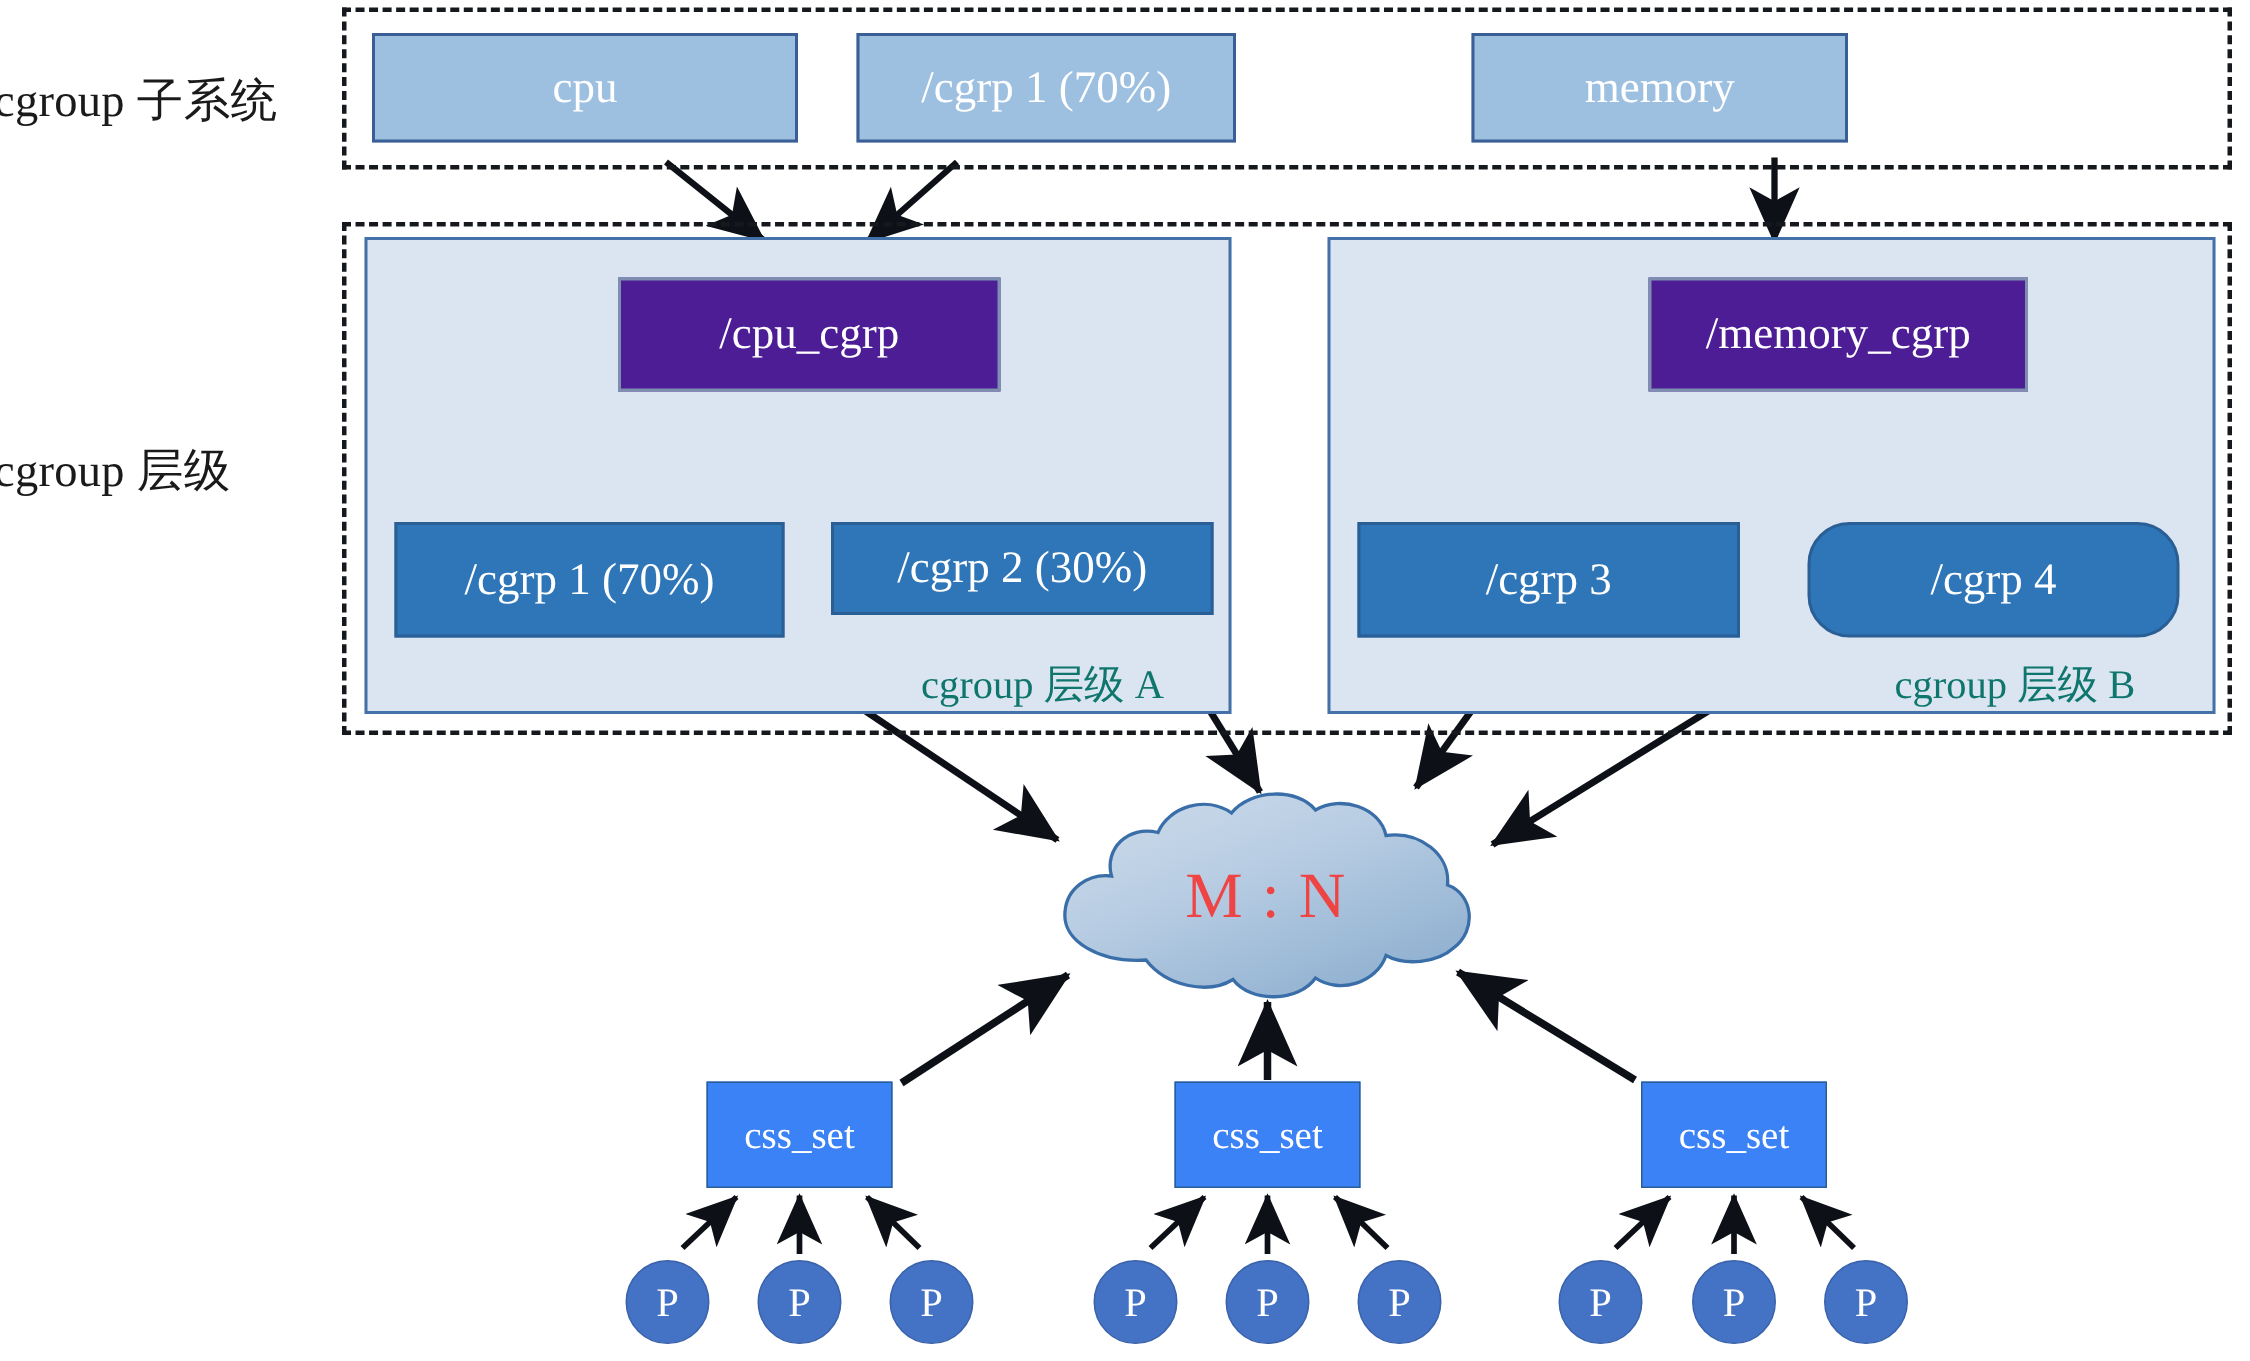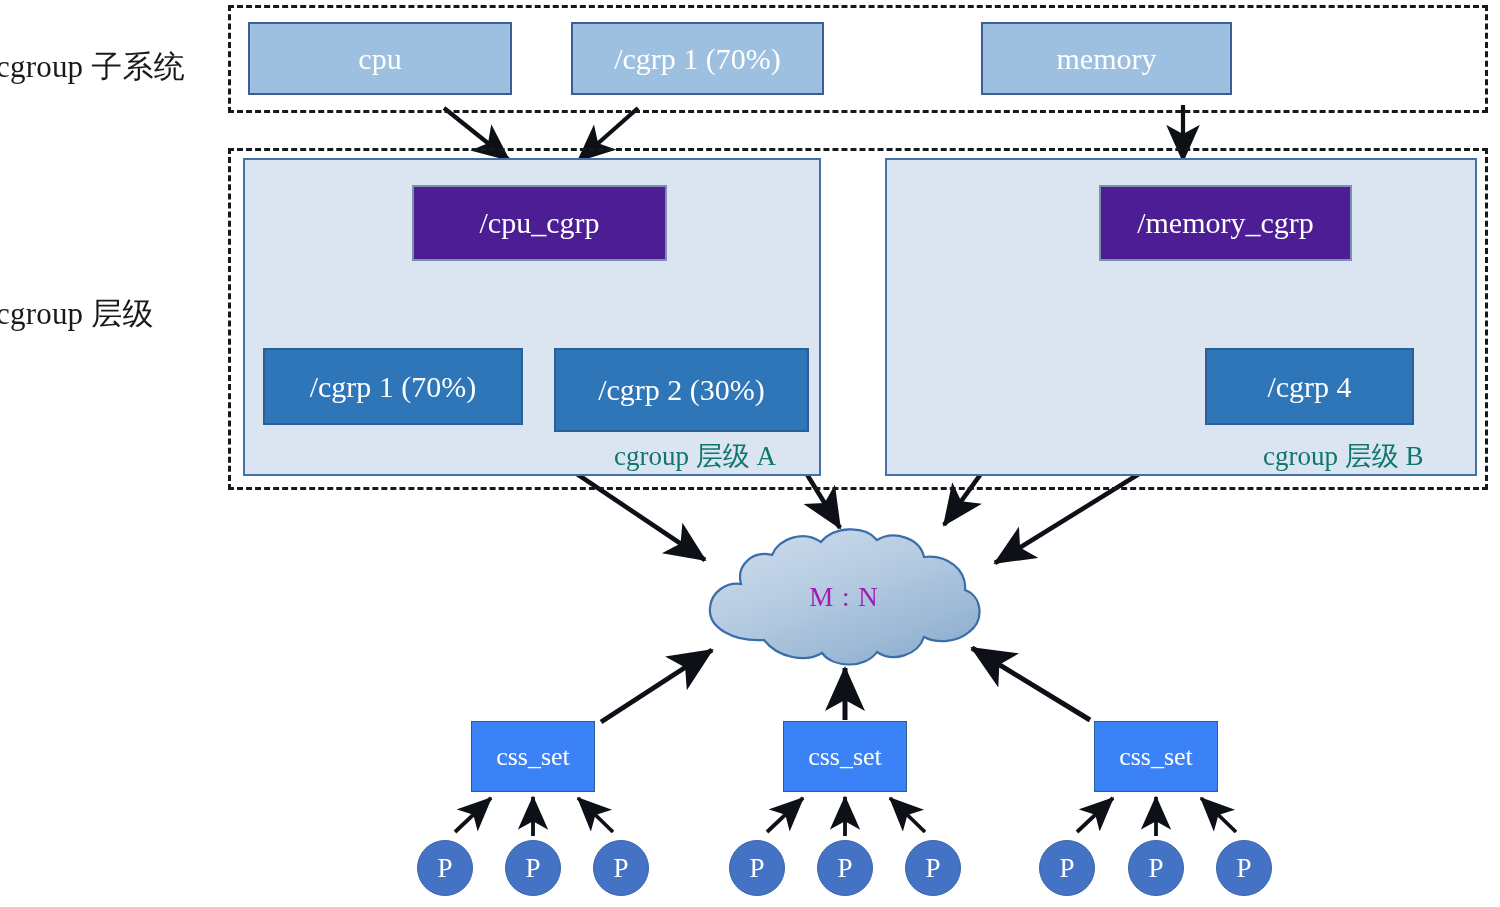--- a/index.html
+++ b/index.html
@@ -95,21 +95,21 @@
     justify-content: center;
     box-sizing: border-box;
   }
 
   
   #cloud-wrap { position: absolute; left: 694px; top: 522px; width: 300px; height: 150px; }
   .cloud-label {
     position: absolute;
     left: 0; top: 0; width: 300px; height: 150px;
     display: flex; align-items: center; justify-content: center;
-    font-size: 27px; color: #a21caf; letter-spacing: 1px;
+    font-size: 43px; color: #ef4444; letter-spacing: 1px;
   }
 
   
   #arrows { position: absolute; left: 0; top: 0; width: 1500px; height: 907px; }
 </style>
 </head>
 <body>
 
 <div id="stage">
 
@@ -172,35 +172,36 @@
       <line x1="1156" y1="836" x2="1156" y2="797"></line>
       <line x1="1236" y1="832" x2="1201" y2="798"></line>
     </g>
   </svg>
 
   <div class="side-label" style="left:-4px; top:46px;">cgroup 子系统</div>
   <div class="side-label" style="left:-4px; top:293px;">cgroup 层级</div>
 
   <div class="dashed-box" style="left:228px; top:5px; width:1260px; height:108px;"></div>
 
-  <div class="node subsys" style="left:248px; top:22px; width:264px; height:73px;">cpu</div>
+  <div class="node subsys" style="left:248px; top:22px; width:284px; height:73px;">cpu</div>
   <div class="node subsys" style="left:571px; top:22px; width:253px; height:73px;">/cgrp 1 (70%)</div>
   <div class="node subsys" style="left:981px; top:22px; width:251px; height:73px;">memory</div>
 
   <div class="dashed-box" style="left:228px; top:148px; width:1260px; height:342px;"></div>
 
   <div class="hier-panel" style="left:243px; top:158px; width:578px; height:318px;"></div>
   <div class="node root" style="left:412px; top:185px; width:255px; height:76px;">/cpu_cgrp</div>
   <div class="node child" style="left:263px; top:348px; width:260px; height:77px;">/cgrp 1 (70%)</div>
-  <div class="node child" style="left:554px; top:348px; width:255px; height:84px;">/cgrp 2 (30%)</div>
+  <div class="node child" style="left:554px; top:348px; width:255px; height:62px;">/cgrp 2 (30%)</div>
   <div class="hier-caption" style="left:614px; top:438px;">cgroup 层级 A</div>
 
   <div class="hier-panel" style="left:885px; top:158px; width:592px; height:318px;"></div>
   <div class="node root" style="left:1055px; top:185px; width:253px; height:76px;margin-left:44px;">/memory_cgrp</div>
-  <div class="node child" style="left:1205px; top:348px; width:209px; height:77px;">/cgrp 4</div>
+  <div class="node child" style="left:905px; top:348px; width:255px; height:77px;">/cgrp 3</div>
+  <div class="node child" style="left:1205px; top:348px; width:248px; height:77px;border-radius:28px;">/cgrp 4</div>
   <div class="hier-caption" style="left:1263px; top:438px;">cgroup 层级 B</div>
 
   <div id="cloud-wrap">
     <svg width="300" height="150" viewBox="0 0 300 150" xmlns="http://www.w3.org/2000/svg">
       <path d="M70,118
                C40,120 14,106 16,86
                C17,70 32,60 47,62
                C42,44 58,28 78,33
                C85,16 110,8 127,20
                C140,4 171,3 183,18

